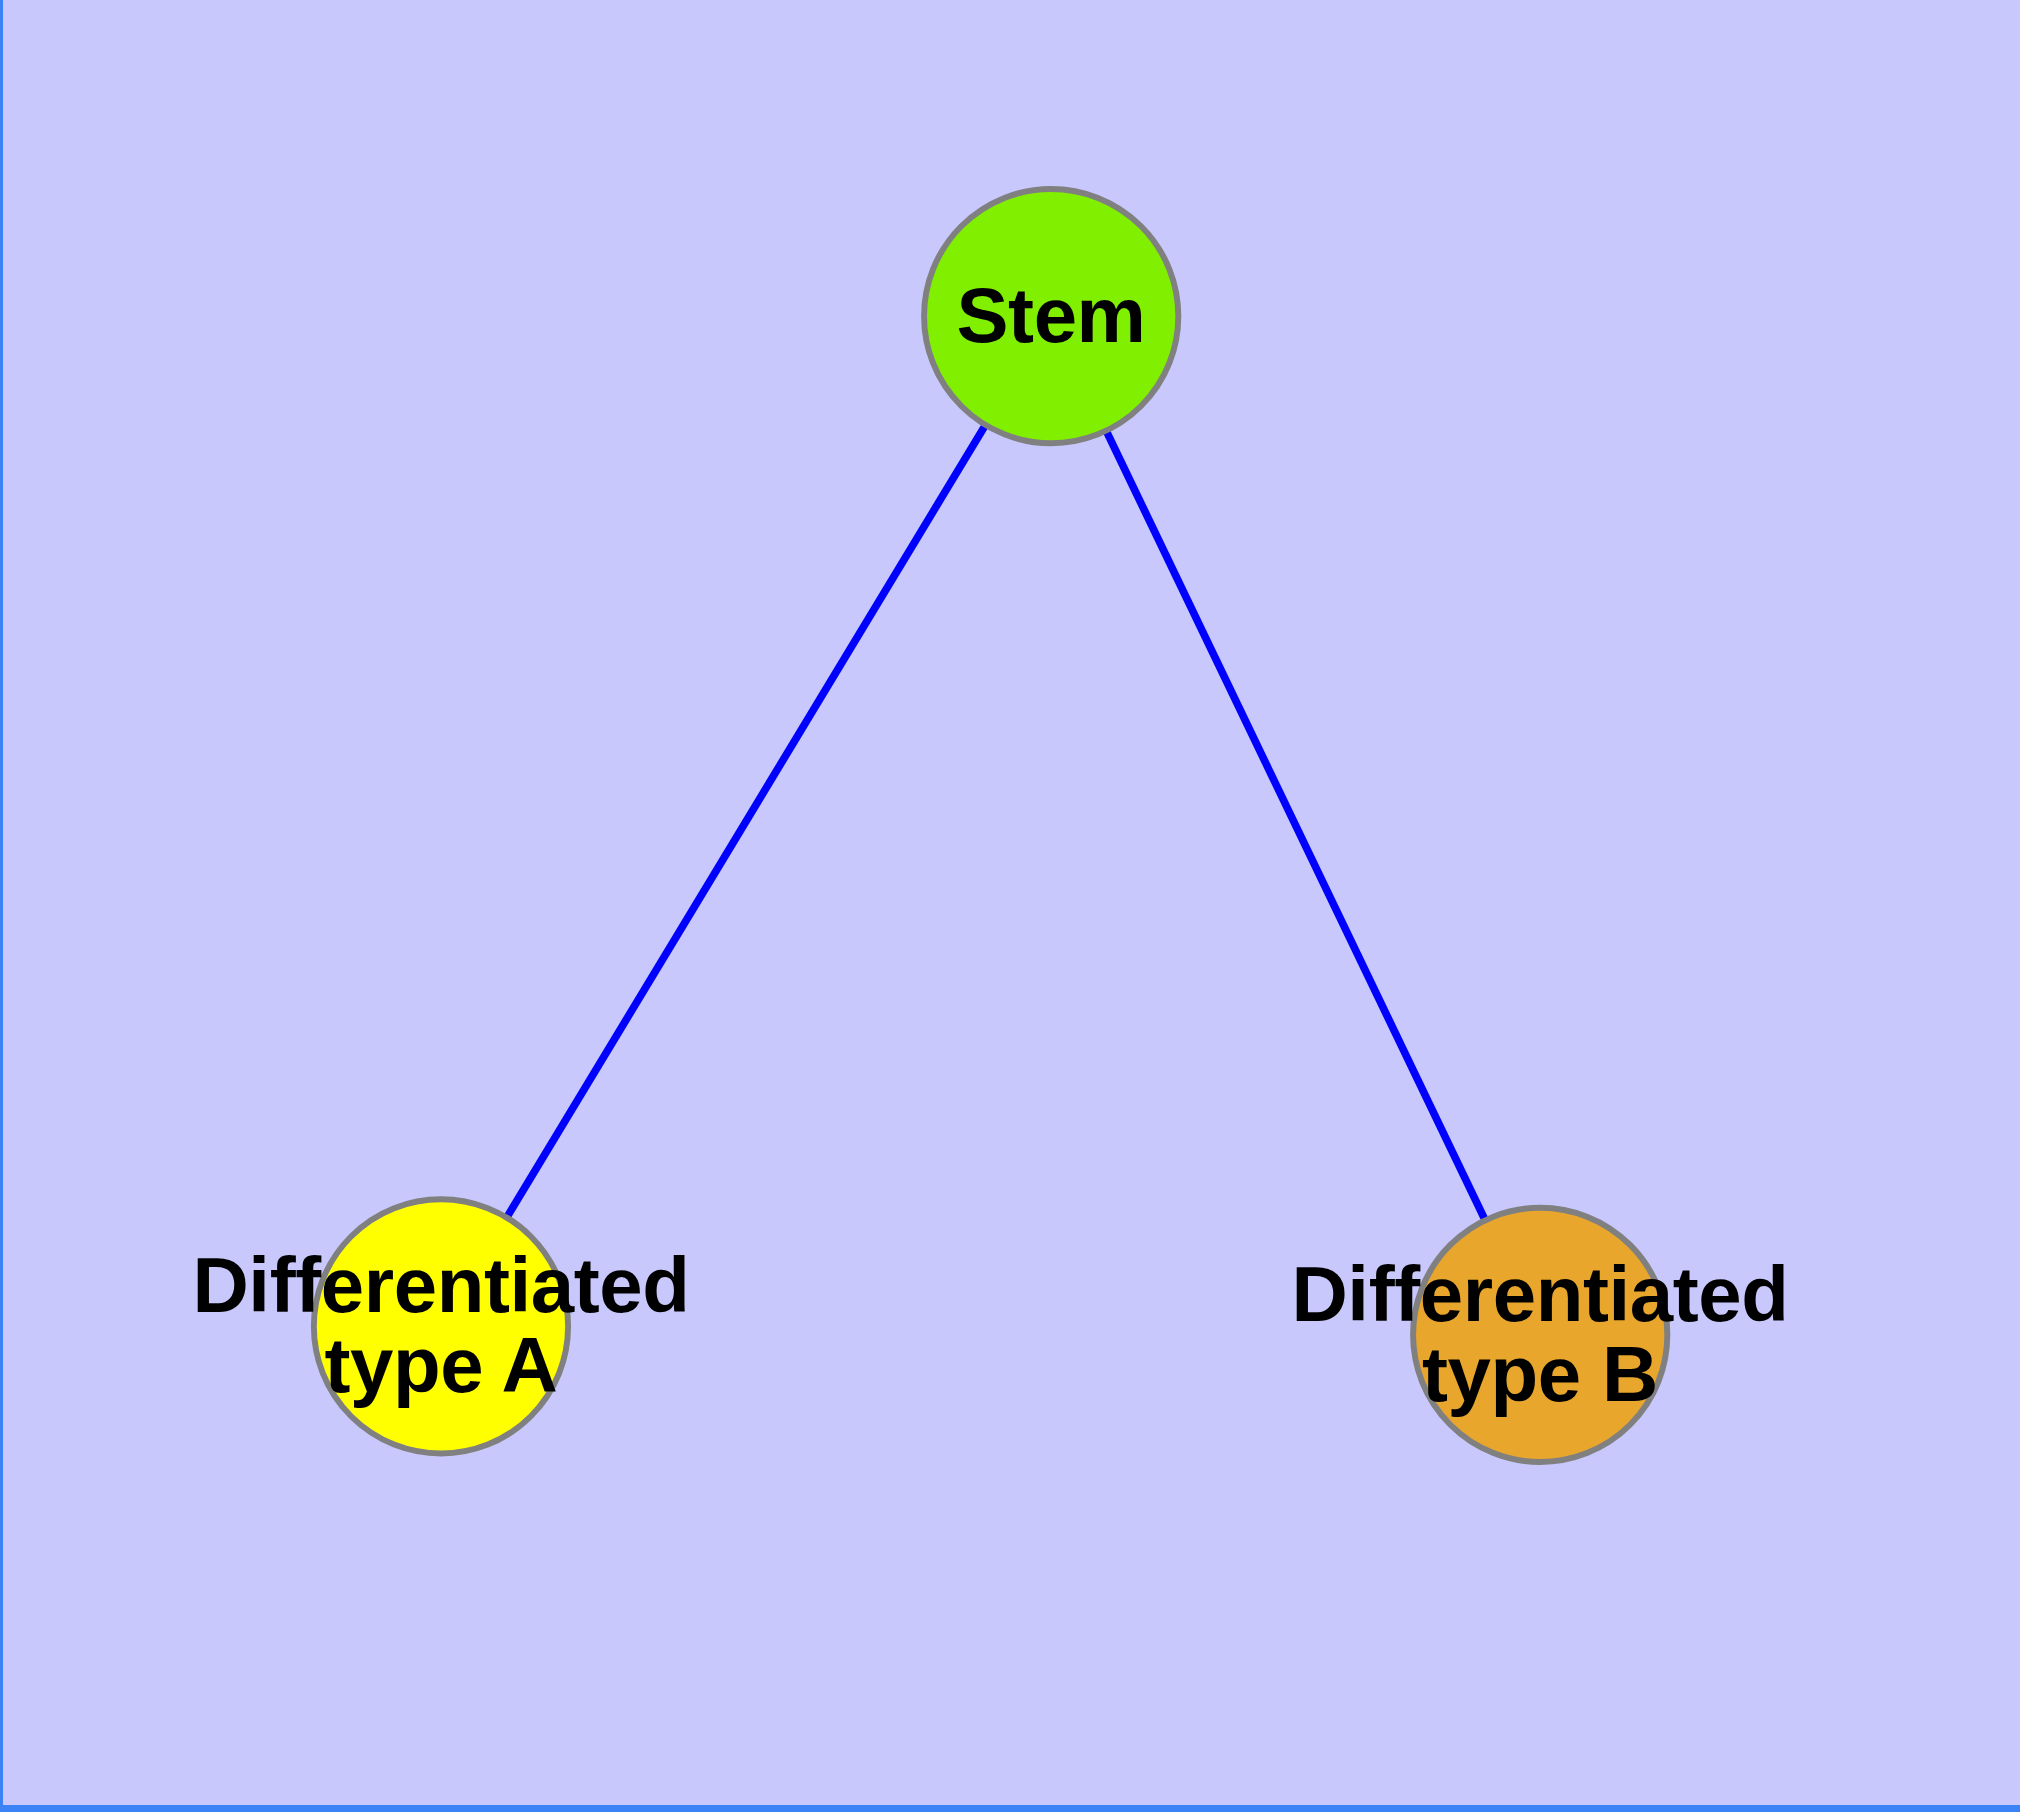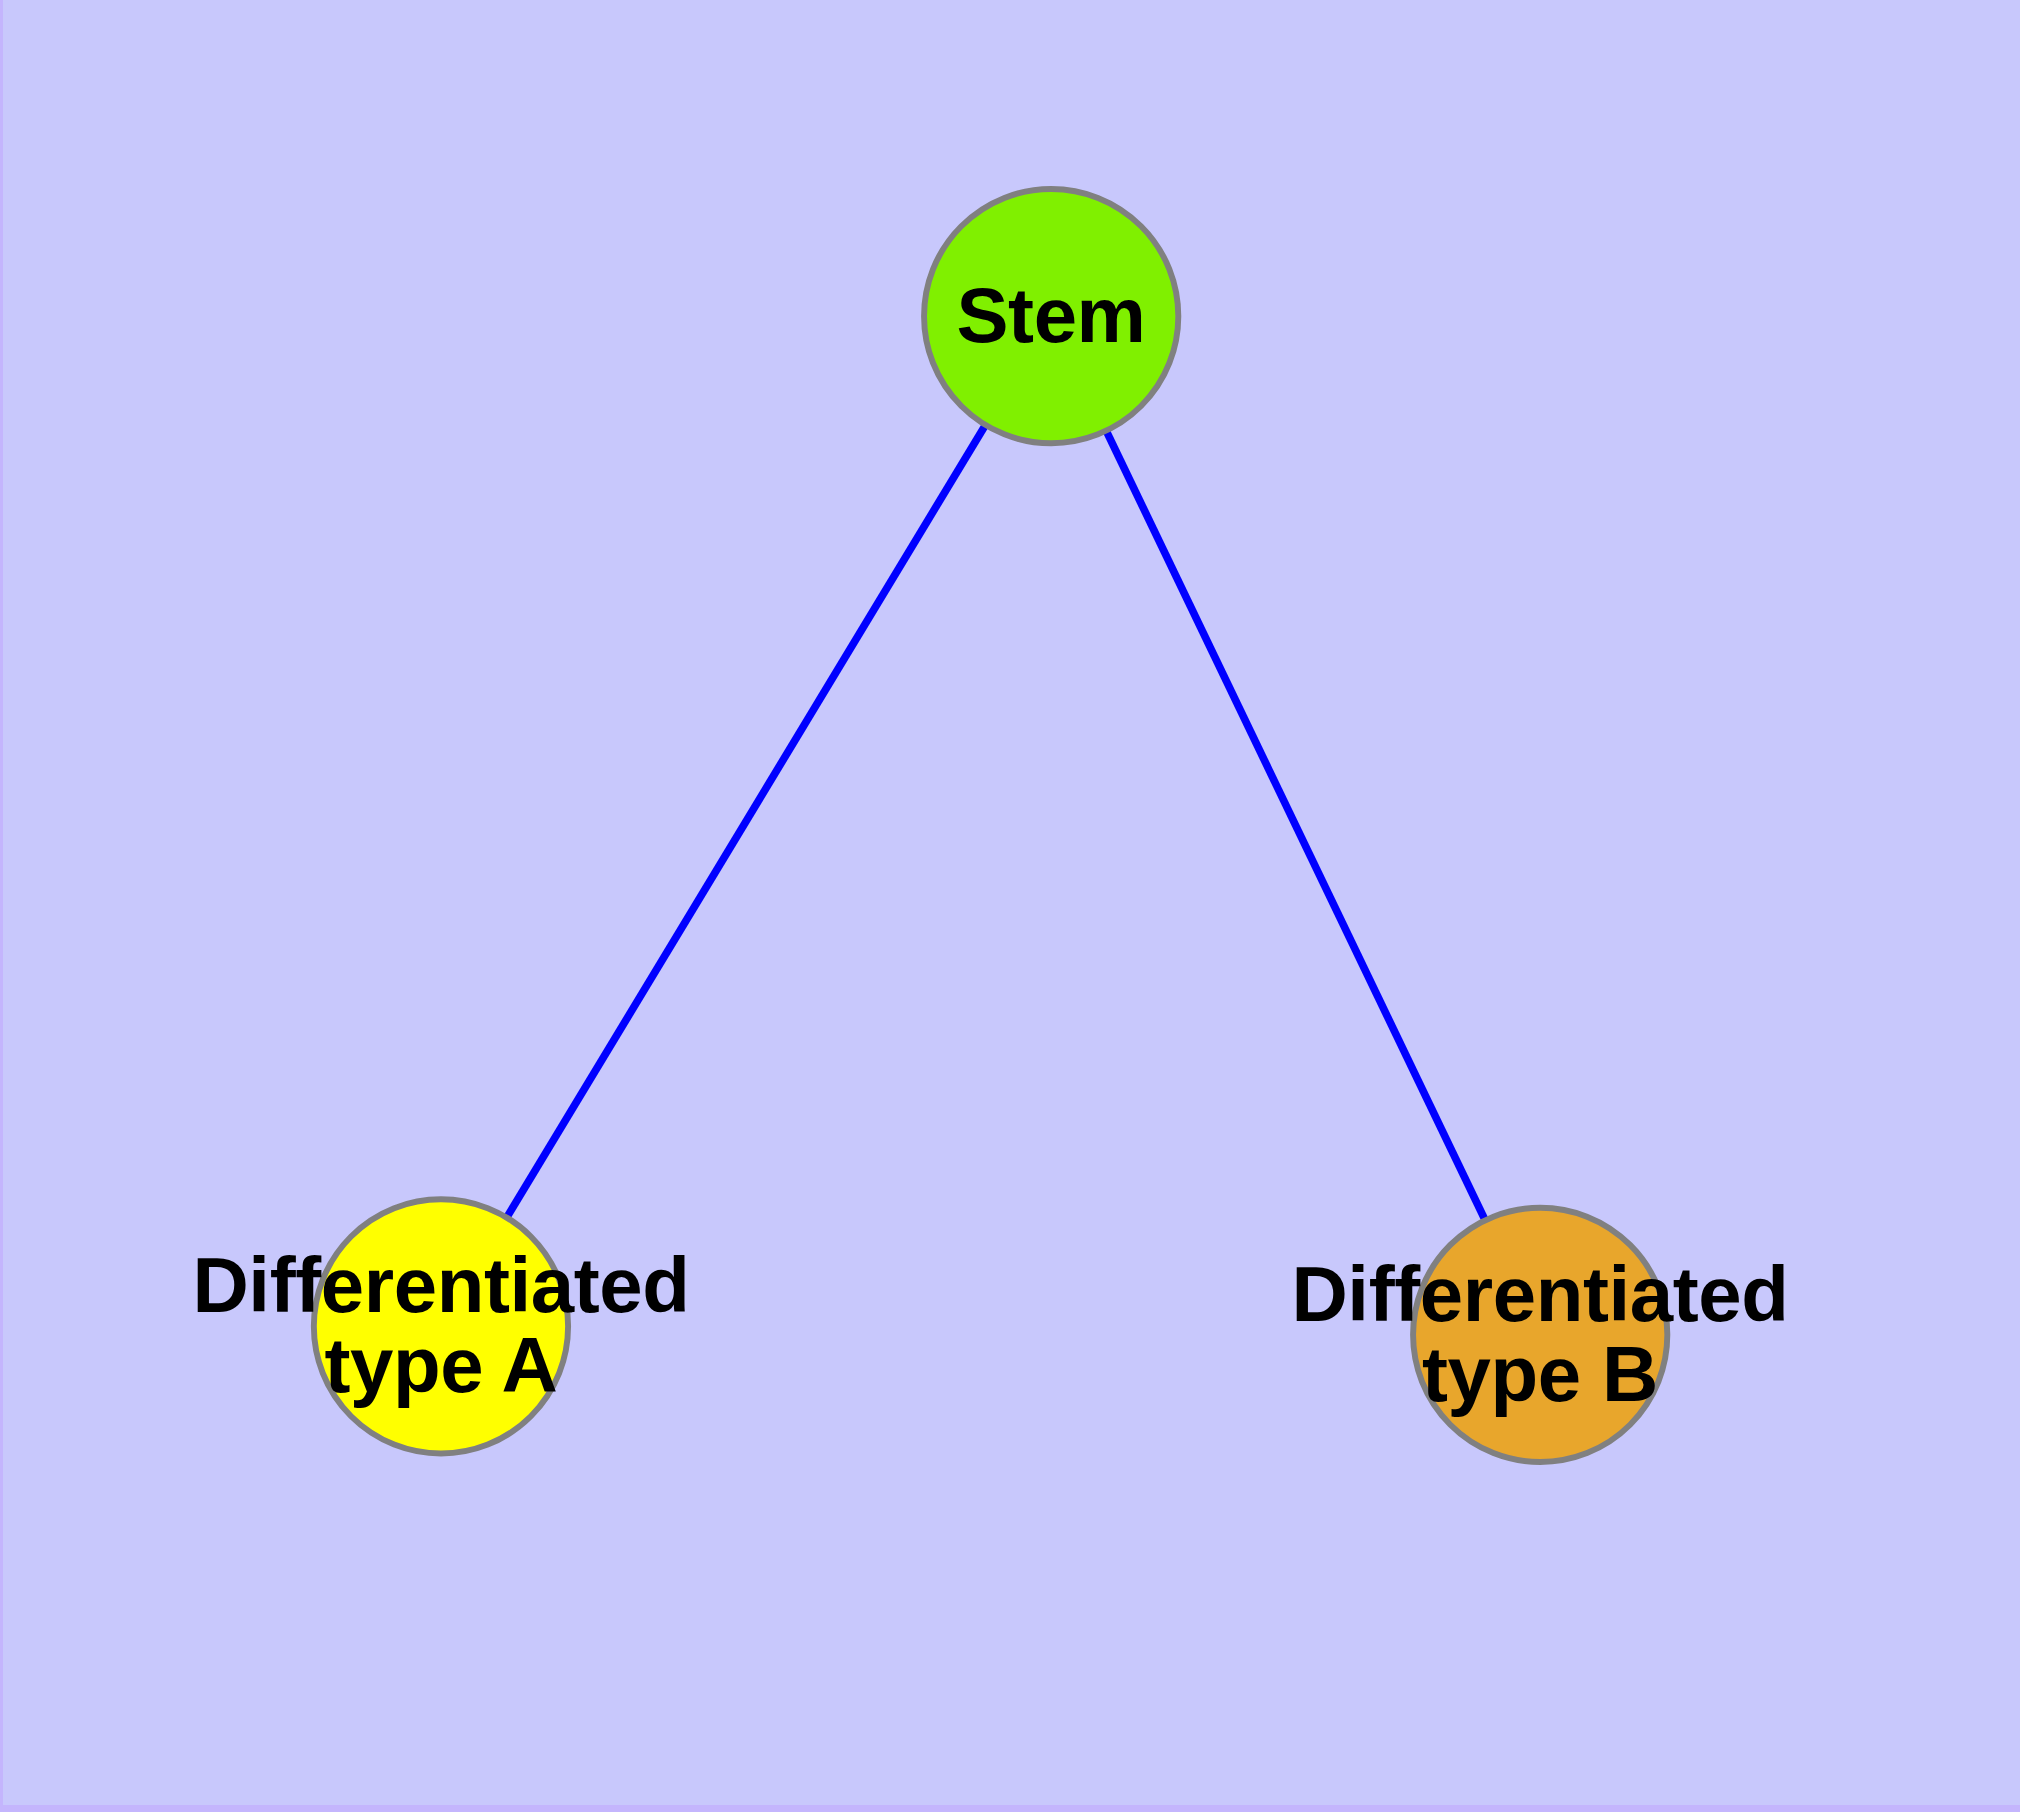--- a/index.html
+++ b/index.html
@@ -45,21 +45,21 @@
     line-height: 1.02;
     white-space: pre;
     letter-spacing: -0.4px;
     pointer-events: none;
     transform: translate(-50%, -50%);
   }
 </style>
 </head>
 <body>
 
-<div id="canvas" style="background: #c4b5fd;">
+<div id="canvas" style="background: #3b82f6;">
 
   <div id="plot-bg" style="background: rgb(200, 200, 252);"></div>
 
   <svg id="graph-svg" viewBox="0 0 2384 2138" xmlns="http://www.w3.org/2000/svg">
 
     <g>
       <line x1="1240" y1="373" x2="520" y2="1565" stroke="#0000ff" stroke-width="9" stroke-linecap="butt"></line>
       <line x1="1240" y1="373" x2="1817" y2="1575" stroke="#0000ff" stroke-width="9" stroke-linecap="butt"></line>
     </g>
 

